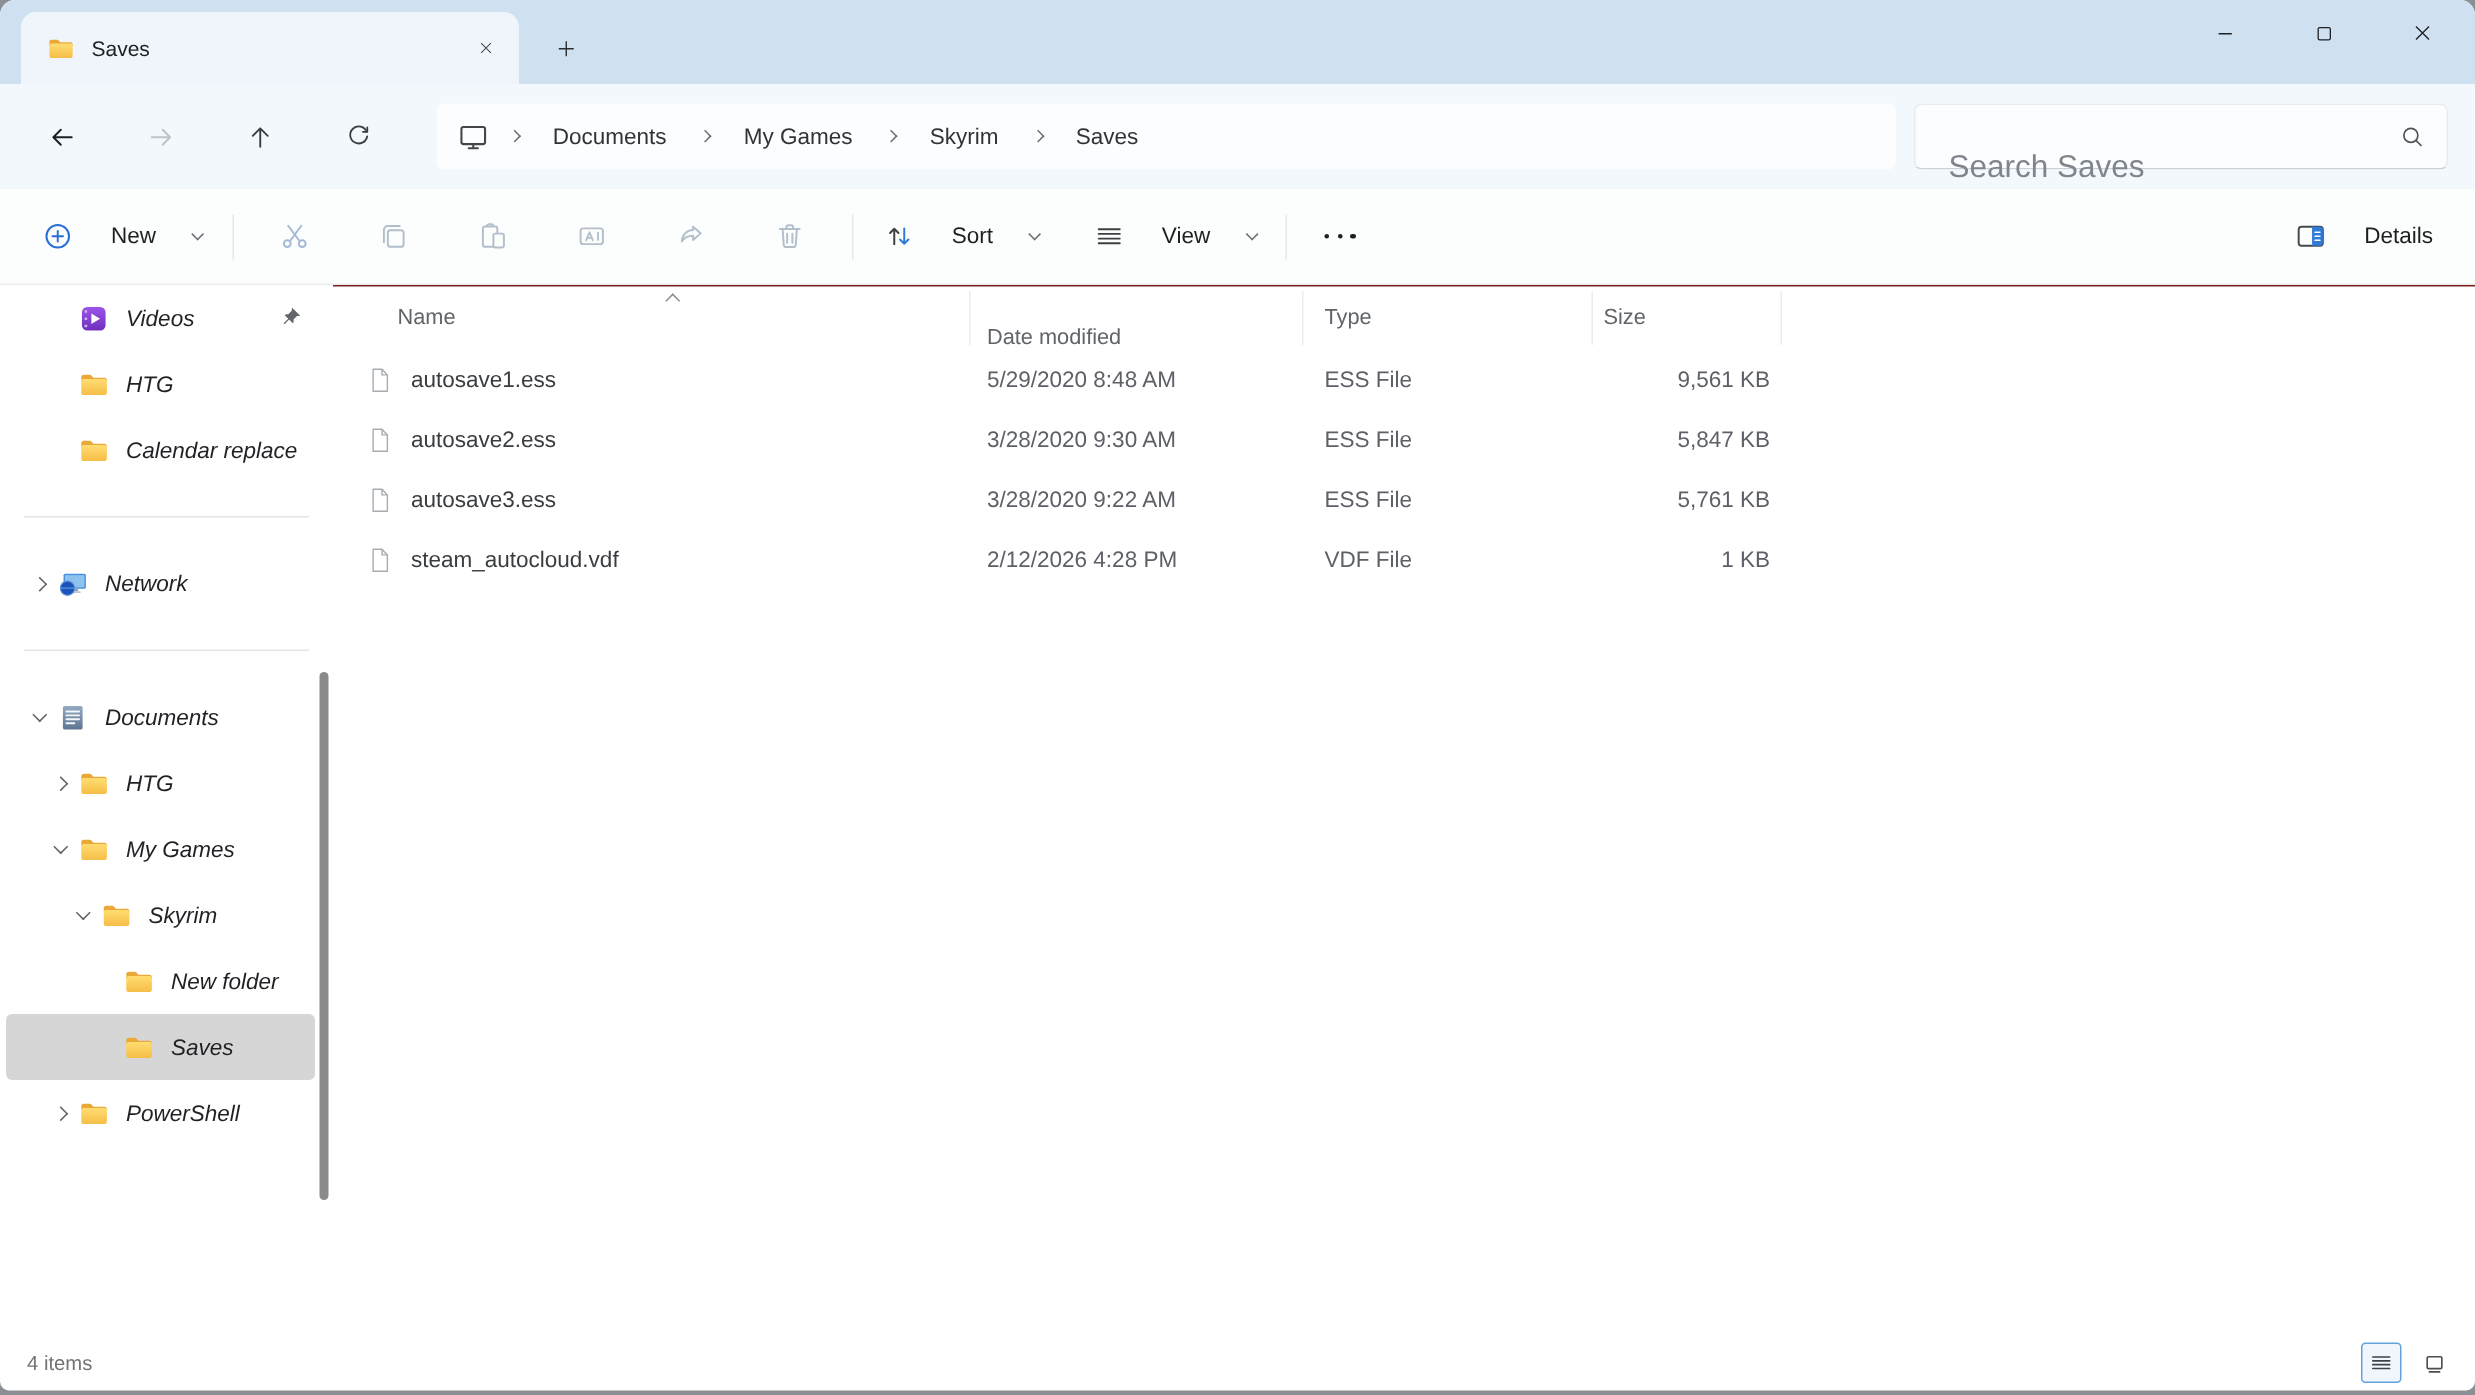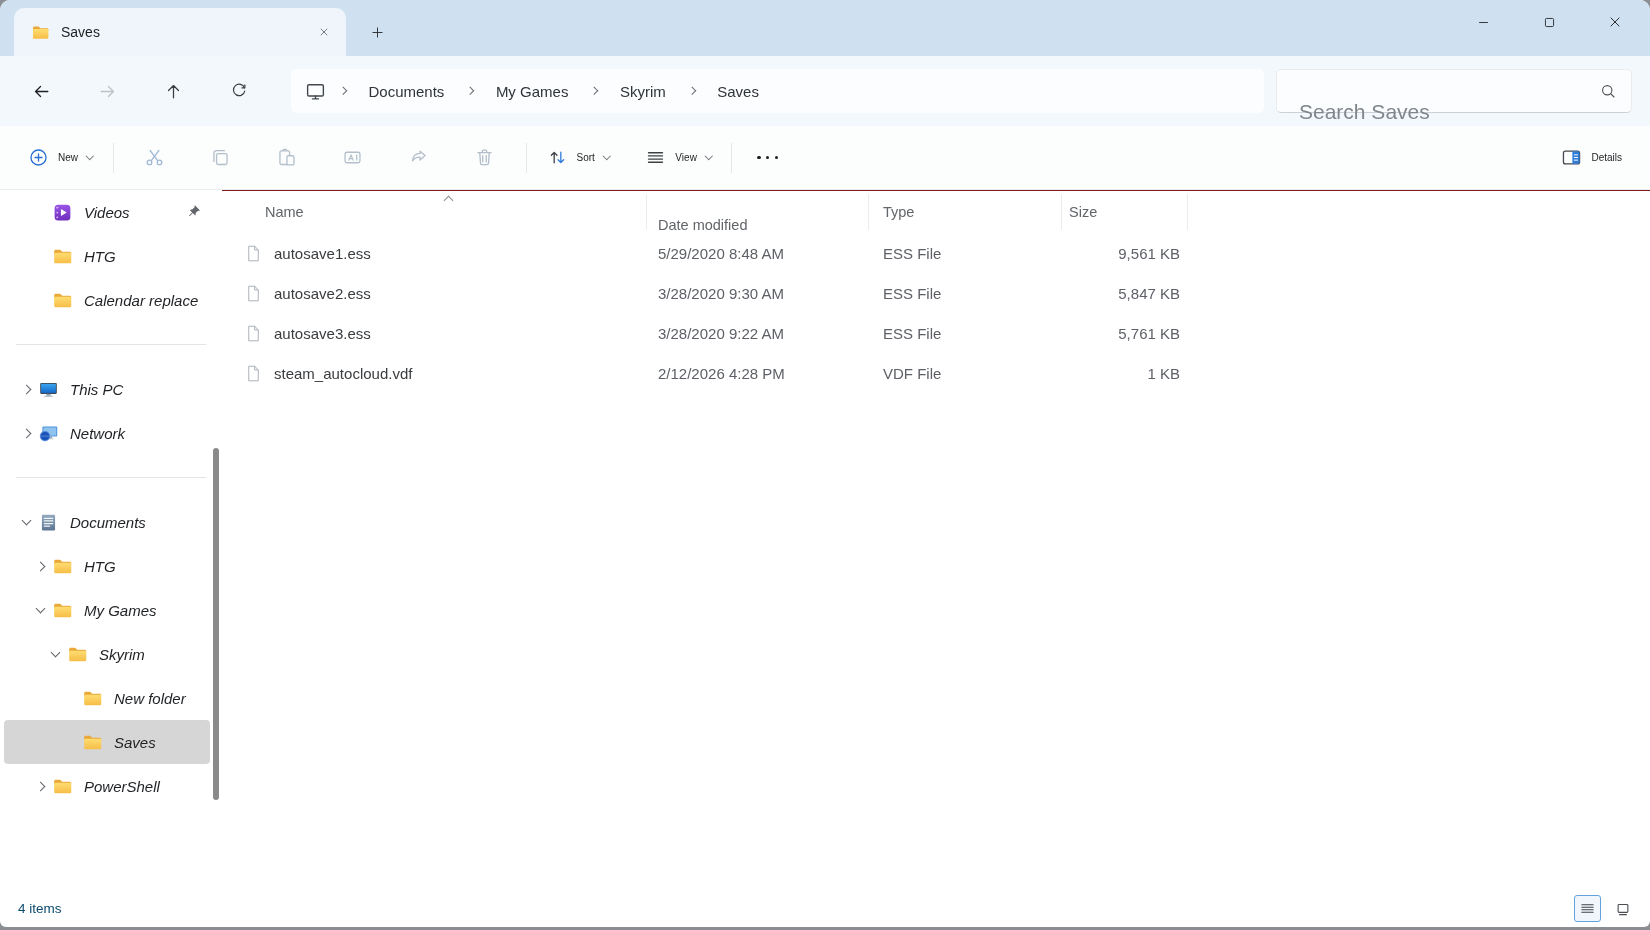--- a/index.html
+++ b/index.html
@@ -46,21 +46,21 @@
     border-radius:5px; display:flex; align-items:center; padding:0 14px 0 10px;
   }
   .searchbox input {
     border:none; outline:none; background:transparent; flex:1;
     font-size:21px; color:#701a75; font-family:inherit; padding-left:12px;margin-top:41px;
   }
   .searchbox input::placeholder { color:#7f858c; }
 
   
   .toolbar { height:64px; background:#fcfdfd; border-bottom:1px solid #e9ebec; display:flex; align-items:center; padding:0 16px; flex-shrink:0; }
-  .tbtn { display:flex; align-items:center; gap:9px; padding:0 12px; height:40px; border-radius:4px; font-size:10px; color:#1d1f21; white-space:nowrap; }
+  .tbtn { display:flex; align-items:center; gap:25px; padding:0 12px; height:40px; border-radius:4px; font-size:15px; color:#1d1f21; white-space:nowrap; }
   .icon-btn { width:40px; height:40px; display:grid; place-items:center; margin:0 13px; border-radius:4px; color:#b3bfcb; }
   .icon-btn.cut { color:#a3bad6; }
   .sep { width:1px; height:30px; background:#e4e7ea; margin:0 8px; flex-shrink:0; }
   .dots { display:flex; align-items:center; padding:0 14px; height:40px; }
   .dots i { width:3.6px; height:3.6px; border-radius:50%; background:#1d1f21; margin:0 2.6px; }
   .details-btn { margin-left:auto; }
 
   
   .cv { width:7px; height:7px; border-right:1.4px solid #5f6368; border-bottom:1.4px solid #5f6368; display:inline-block; flex-shrink:0; }
   .cv.r { transform:rotate(-45deg); }
@@ -95,21 +95,21 @@
   .sort-caret { position:absolute; top:2px; left:223px; }
 
   .row { display:flex; height:40px; align-items:center; font-size:15px; color:#5d6167; }
   .r-name { width:425px; padding-left:22px; display:flex; align-items:center; gap:11px; color:#3a3d40; }
   .r-date { width:222px; padding-left:11px; }
   .r-type { width:193px; padding-left:14px; }
   .r-size { width:126px; text-align:right; padding-right:8px; }
   .ficon { width:19px; height:19px; flex-shrink:0; }
 
   
-  .statusbar { height:37px; display:flex; align-items:center; padding:0 14px 0 18px; font-size:13.5px; color:#0c4a6e; flex-shrink:0; }
+  .statusbar { height:37px; display:flex; align-items:center; padding:0 14px 0 18px; font-size:13.5px; color:#737373; flex-shrink:0; }
   .toggles { margin-left:auto; display:flex; gap:8px; align-items:center; }
   .tgl { width:27px; height:27px; display:grid; place-items:center; border-radius:3px; border:1px solid transparent; }
   .tgl.sel { border-color:#62a3dd; background:#f0f6fb; }
 </style>
 </head>
 <body>
 
 <svg width="0" height="0" style="position:absolute" aria-hidden="true">
   <defs>
     <linearGradient id="gf" x1="0" y1="0" x2="0" y2="1">
@@ -429,29 +429,20 @@
             <use href="#i-folder"></use>
           </svg>
         <span>Calendar replace</span>
       </div>
       <div class="sdiv"></div>
       <div class="si ind0">
         <span class="chevslot">
             <i class="cv r"></i>
           </span>
         <svg class="sicon">
-            <use href="#i-pc"></use>
-          </svg>
-        <span>This PC</span>
-      </div>
-      <div class="si ind0">
-        <span class="chevslot">
-            <i class="cv r"></i>
-          </span>
-        <svg class="sicon">
             <use href="#i-network"></use>
           </svg>
         <span>Network</span>
       </div>
       <div class="sdiv"></div>
       <div class="si ind0">
         <span class="chevslot">
             <i class="cv d"></i>
           </span>
         <svg class="sicon">

